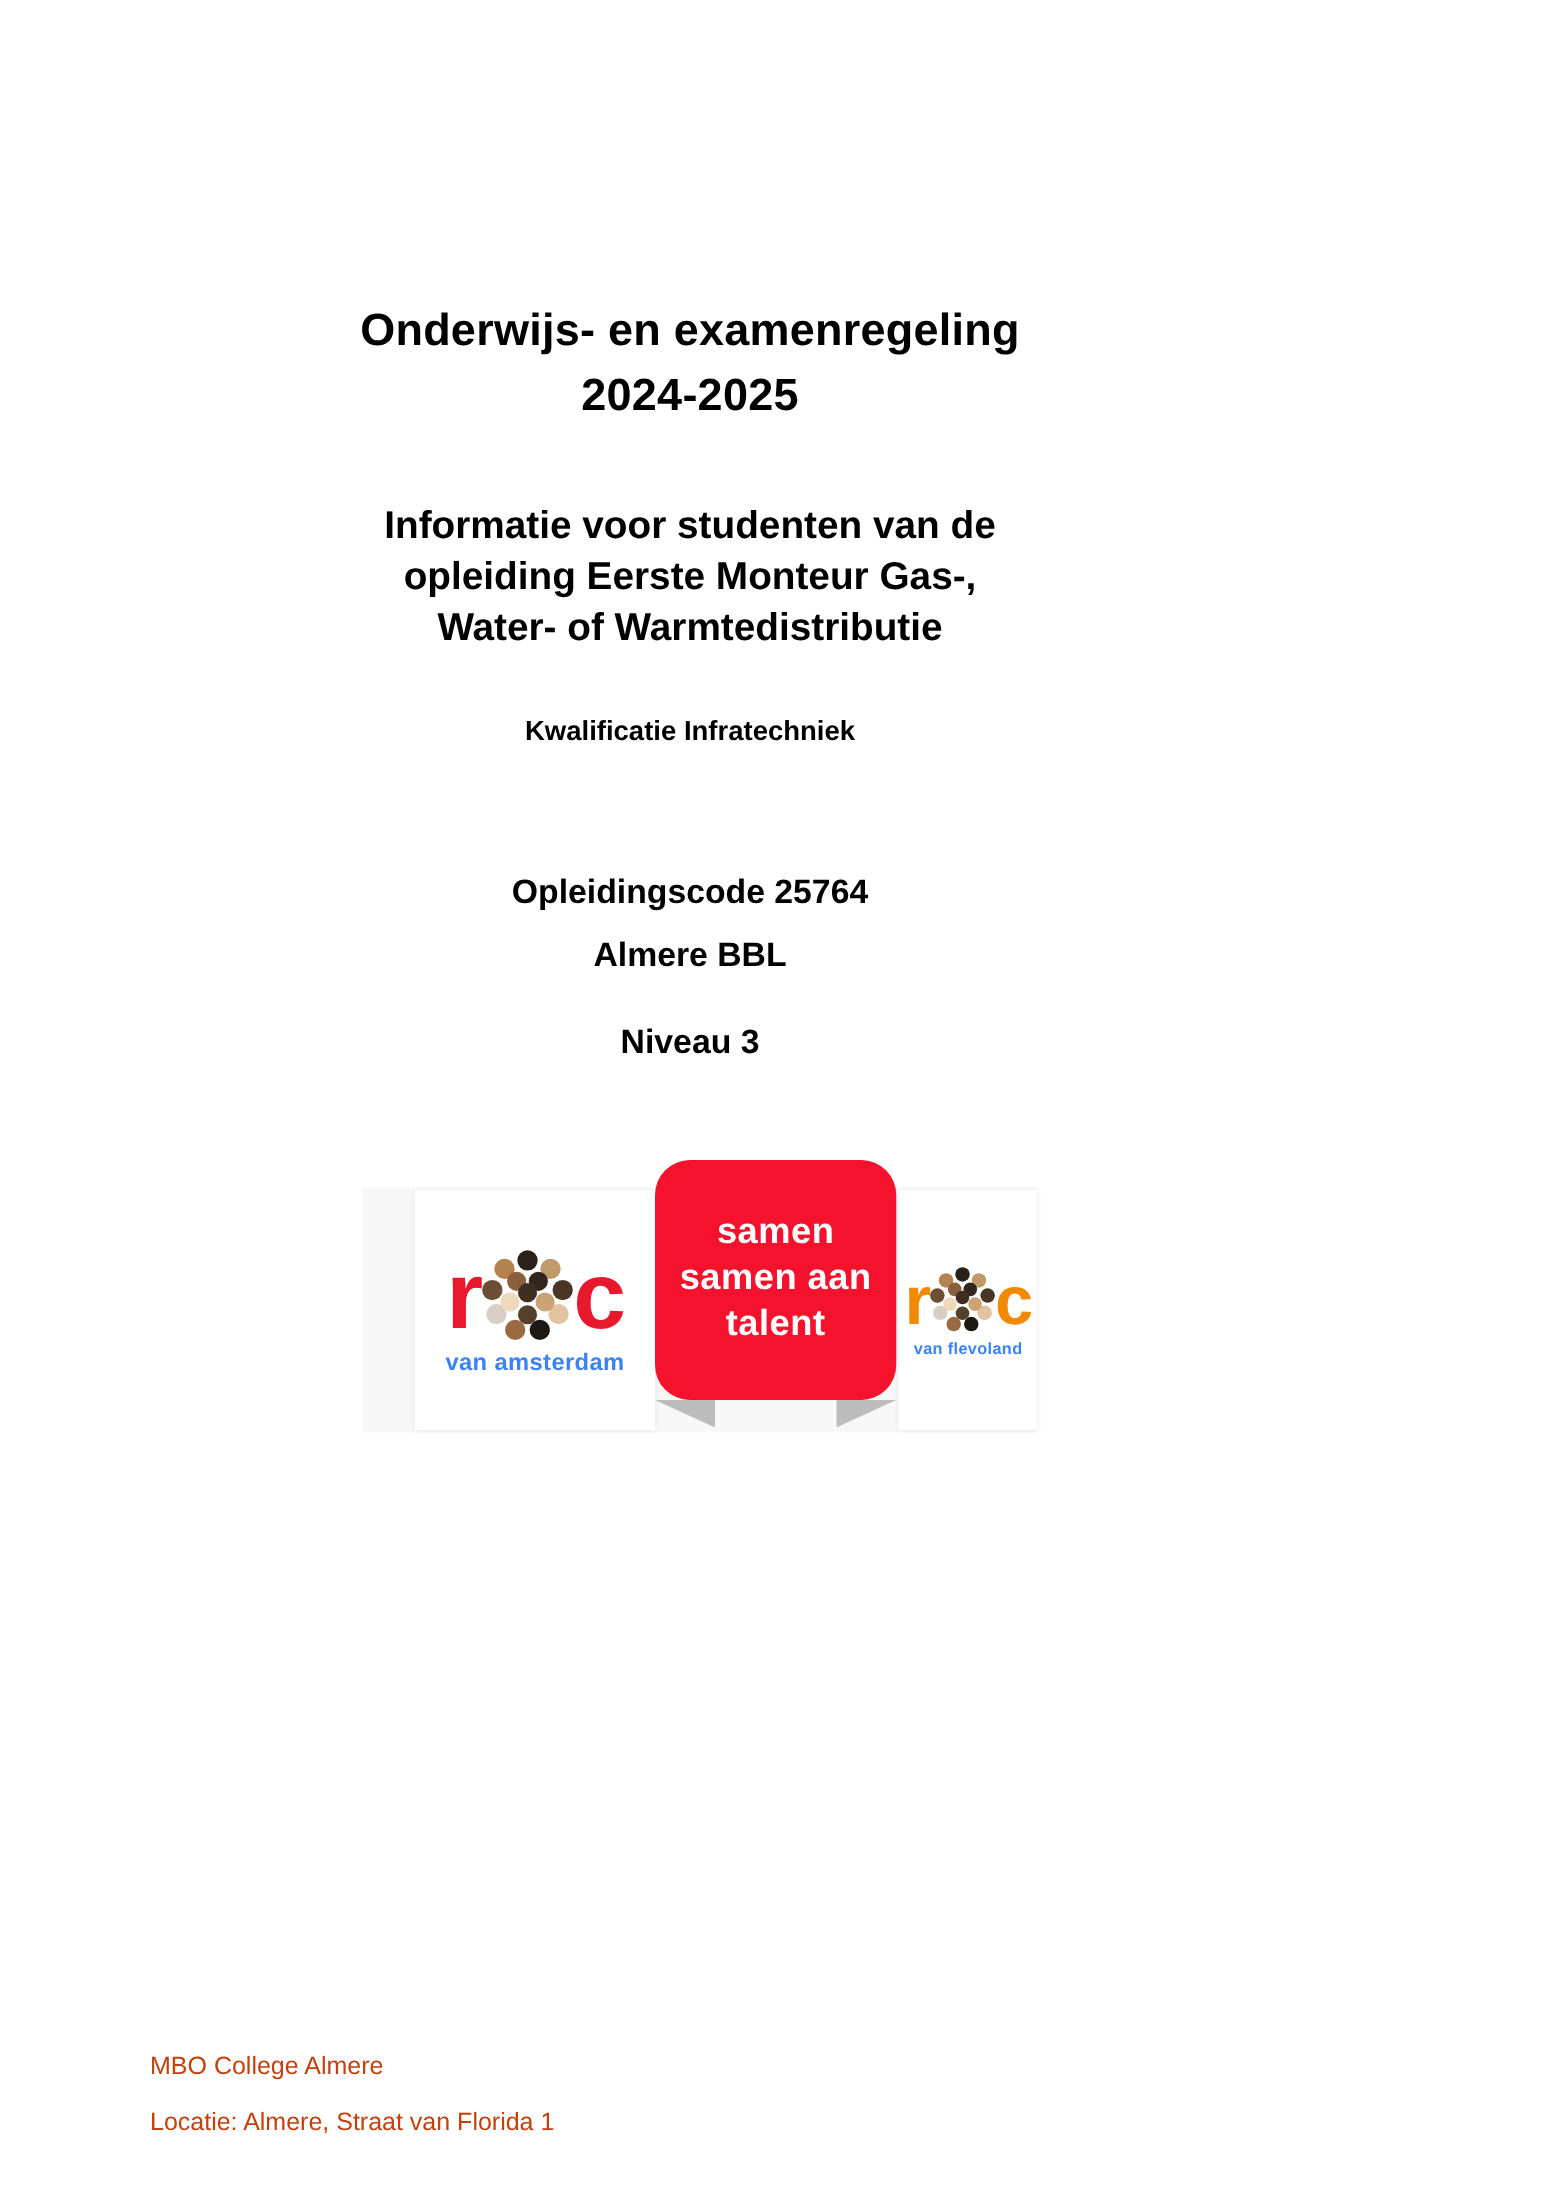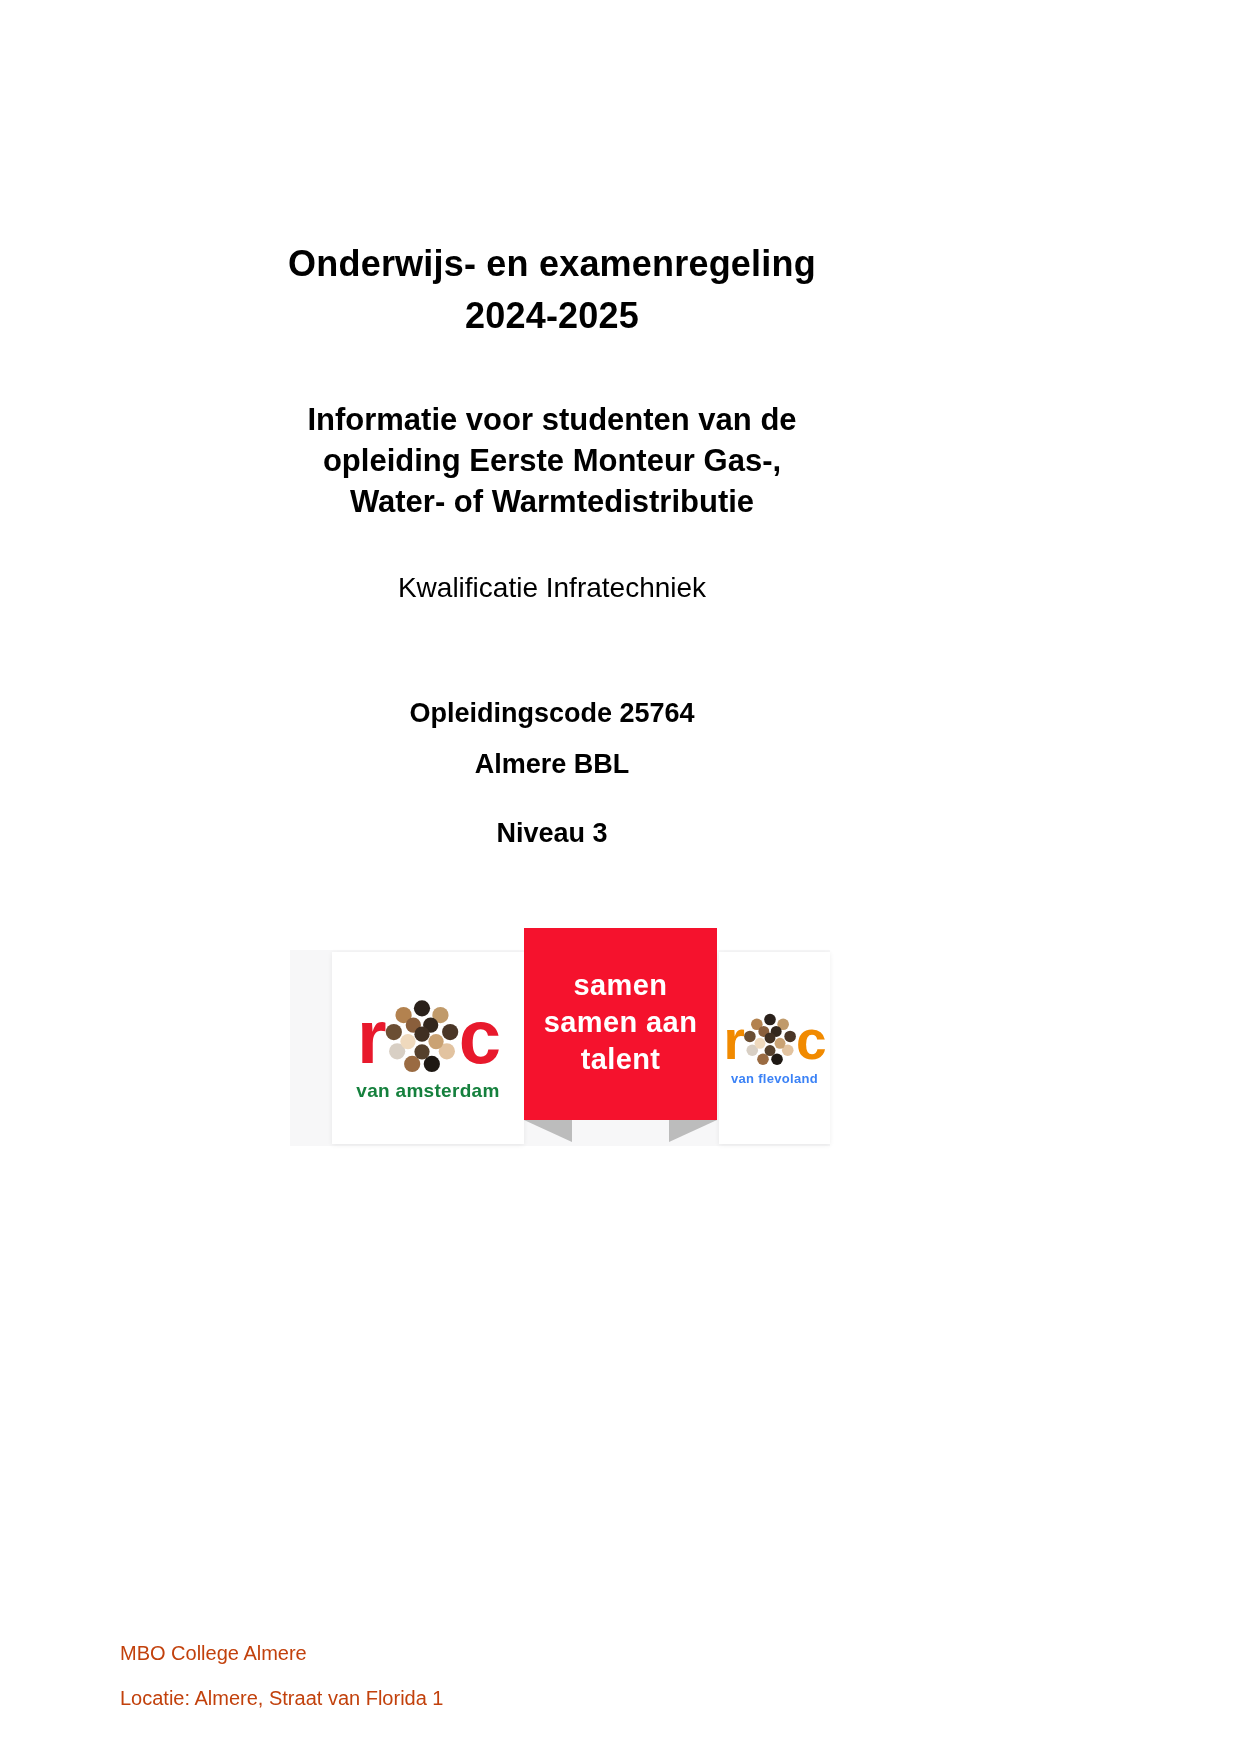--- a/index.html
+++ b/index.html
@@ -3,21 +3,21 @@
 <meta charset="utf-8">
 <style>
   html,body { margin:0; padding:0; background:#ffffff; }
   .page {
     position:relative; width:1240px; height:1755px; background:#ffffff;
     font-family:"Liberation Sans", sans-serif; color:#000; overflow:hidden;
   }
   .col { position:absolute; left:272px; width:560px; text-align:center; }
   .doc-title   { top:238px; font-size:36px; font-weight:bold; line-height:52px; letter-spacing:0.2px; }
   .doc-subtitle{ top:399px; font-size:31px; font-weight:bold; line-height:41px; }
-  .doc-qual    { top:572px; font-size:28px; font-weight:normal; }
+  .doc-qual    { top:572px; font-size:22px; font-weight:bold; }
   .doc-detail  { font-size:27px; font-weight:bold; }
   .d-code   { top:698px; }
   .d-leerweg{ top:749px; }
   .d-niveau { top:801px;margin-top:17px; }
 
   
   .logo-strip {
     position:absolute; left:290px; top:950px; width:540px; height:196px;
     background:#f7f7f8;
   }
@@ -28,29 +28,29 @@
   }
   .card-ams { left:42px;  width:192px; }
   .card-fle { left:429px; width:111px; overflow:visible; }
   .roc-row { display:flex; align-items:center; }
   .roc-letter { font-weight:bold; line-height:1; }
   .ams .roc-letter { font-size:76px; color:#e8192c; letter-spacing:-2px; }
   .fle .roc-letter { font-size:55px; color:#f18a00; letter-spacing:-1px; }
   .ams .cluster { width:84px; height:84px; margin:0 -5px; }
   .fle .cluster { width:60px; height:60px; margin:0 -4px; }
   .roc-sub { font-weight:bold; margin-top:1px; letter-spacing:0.3px; white-space:nowrap; }
-  .ams .roc-sub { font-size:19px; color:#15803d; }
+  .ams .roc-sub { font-size:19px; color:#3b82f6; }
   .fle .roc-sub { font-size:13px; color:#3b82f6; }
 
   .red-square {
     position:absolute; left:234px; top:-22px; width:193px; height:192px;
     background:#f5122d; color:#ffffff; box-sizing:border-box;
     display:flex; flex-direction:column; align-items:center; justify-content:flex-end;
     padding-bottom:42px; text-align:center;
-    font-size:29px; line-height:37px; font-weight:bold; letter-spacing:0.4px;
+    font-size:29px; line-height:37px; font-weight:bold; letter-spacing:0.4px;border-radius:28px;
   }
   .tail { position:absolute; top:170px; width:48px; height:22px; background:#bcbcbc; }
   .tail-left  { left:234px; clip-path:polygon(0 0, 100% 0, 100% 100%); }
   .tail-right { left:379px; clip-path:polygon(0 0, 100% 0, 0 100%); }
 
   .footer-line { position:absolute; left:120px; font-size:20px; color:#c2410c; }
   .f1 { top:1642px; }
   .f2 { top:1687px; }
 </style>
 </head>

